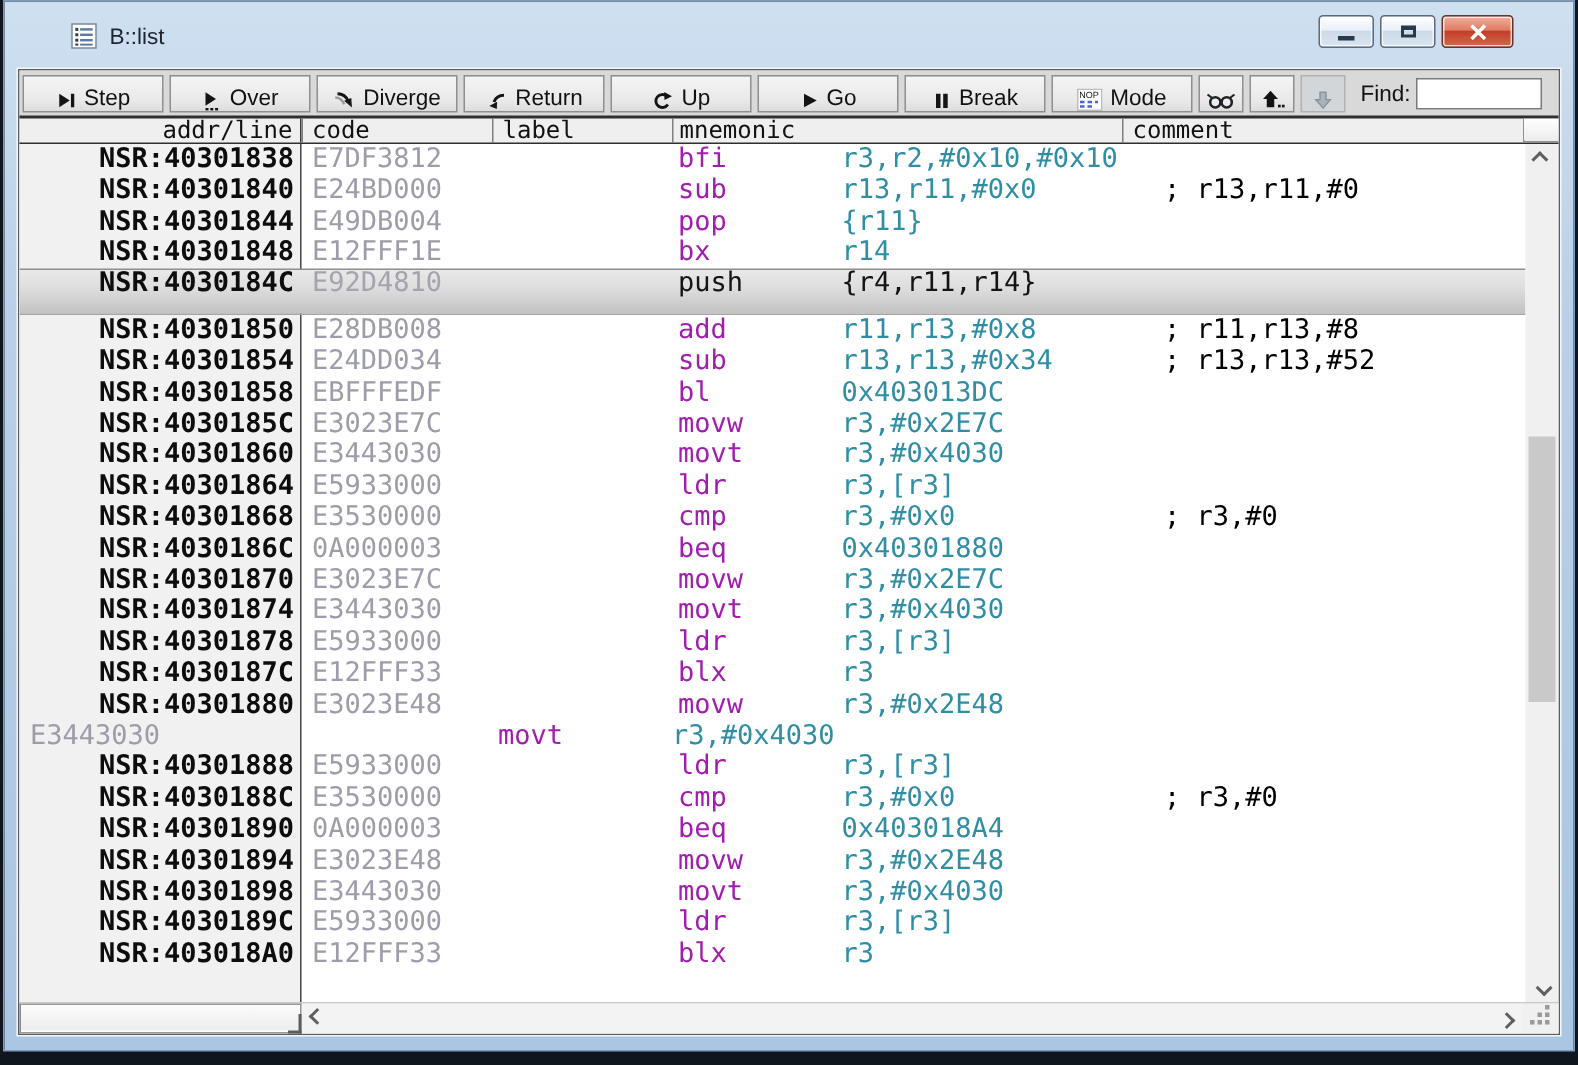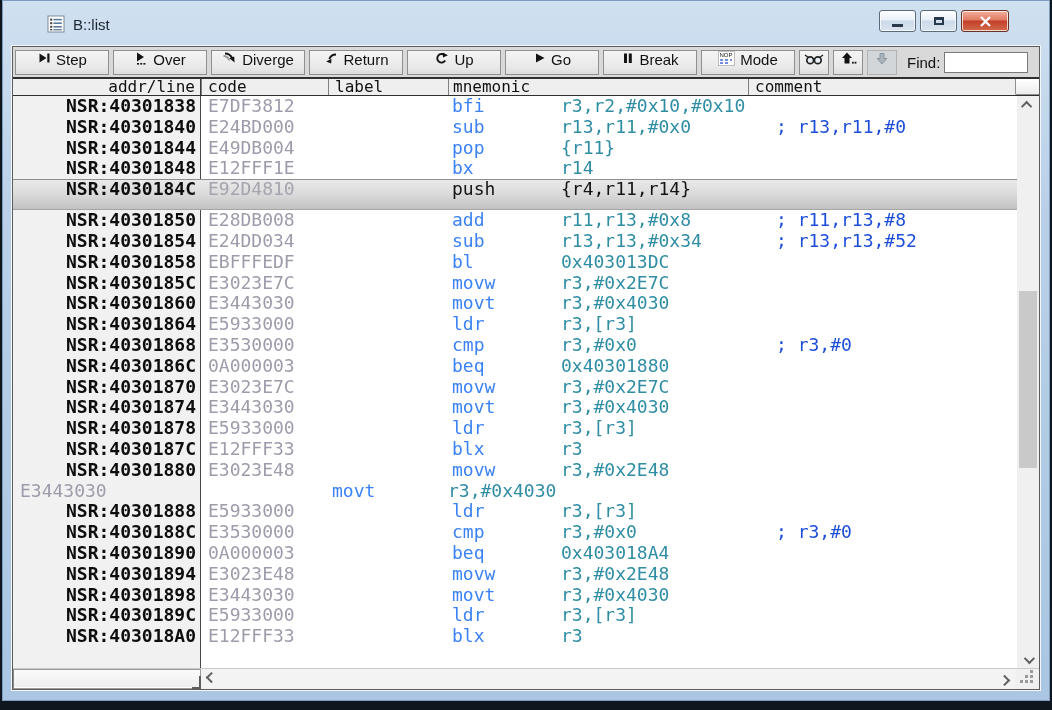--- a/index.html
+++ b/index.html
@@ -40,21 +40,21 @@
   .client-outer { height:646px; background:#f4f7fa; padding:1px; }
   .client { height:100%; background:#f0f0f0; border:1px solid #5c5c5c; display:flex; flex-direction:column; }
   
   .toolbar {
     height:31px; background:#d9d9d9; border-bottom:1px solid #2f2f2f;
     display:flex; align-items:center; padding:0 2px; gap:4px; flex:0 0 auto;
   }
   .tb-btn {
     height:25px; border:1px solid #8f8f8f;
     background:linear-gradient(180deg,#f4f4f4 0%,#e9e9e9 70%,#dddddd 100%);
-    display:flex; align-items:flex-start; justify-content:center; gap:5px;
+    display:flex; align-items:flex-end; justify-content:center; gap:5px;
     font-size:15px; color:#111; padding:0 6px; cursor:default;
   }
   .tb-btn.wide { flex:0 0 94px; }
   .tb-btn.icon-only { flex:0 0 30px; padding:0; }
   .tb-btn.disabled { background:#d3d6d9; border-color:#b2b2b2; }
   .tb-find-label { font-size:15px; color:#111; margin-left:6px; }
   .tb-find-input {
     width:84px; height:21px; border:1px solid #7a7a7a; background:#fff;
     font-size:14px; font-family:"Liberation Sans",sans-serif; padding:0 3px; outline:none;
   }
@@ -85,23 +85,23 @@
   .row {
     display:grid; grid-template-columns:188px 127px 120px 113px 187px 1fr;
     height:20.8px; line-height:20.8px;
     font-family:"DejaVu Sans Mono", monospace; font-size:18px;
     white-space:pre; cursor:default;
   }
   .row .c { overflow:hidden; }
   .row .addr { text-align:right; padding-right:5px; color:#0d0d0d; font-weight:700; }
   .row .code { padding-left:7px; color:#9c9cab; }
   .row .label { padding-left:4px; color:#2f8da4; }
-  .row .mnem { padding-left:4px; color:#3b82f6; }
+  .row .mnem { padding-left:4px; color:#a21caf; }
   .row .ops  { color:#2f8da4; }
-  .row .comment { padding-left:28px; color:#1d4ed8; }
+  .row .comment { padding-left:28px; color:#000000; }
   .row.hl {
     background:linear-gradient(180deg,#e9e9e9 0%,#dcdcdc 45%,#c2c2c2 100%);
     border-top:1px solid #8e8e8e; border-bottom:1px solid #a5a5a5;
     height:31px; line-height:18.8px;
   }
   .row.hl .addr { background:transparent; }
   .row.hl .mnem, .row.hl .ops, .row.hl .label { color:#141414; }
   .row.hl .code { color:#a4a4ae; }
   
   .vscroll { flex:0 0 22px; background:#f0f0f0; display:flex; flex-direction:column; }

